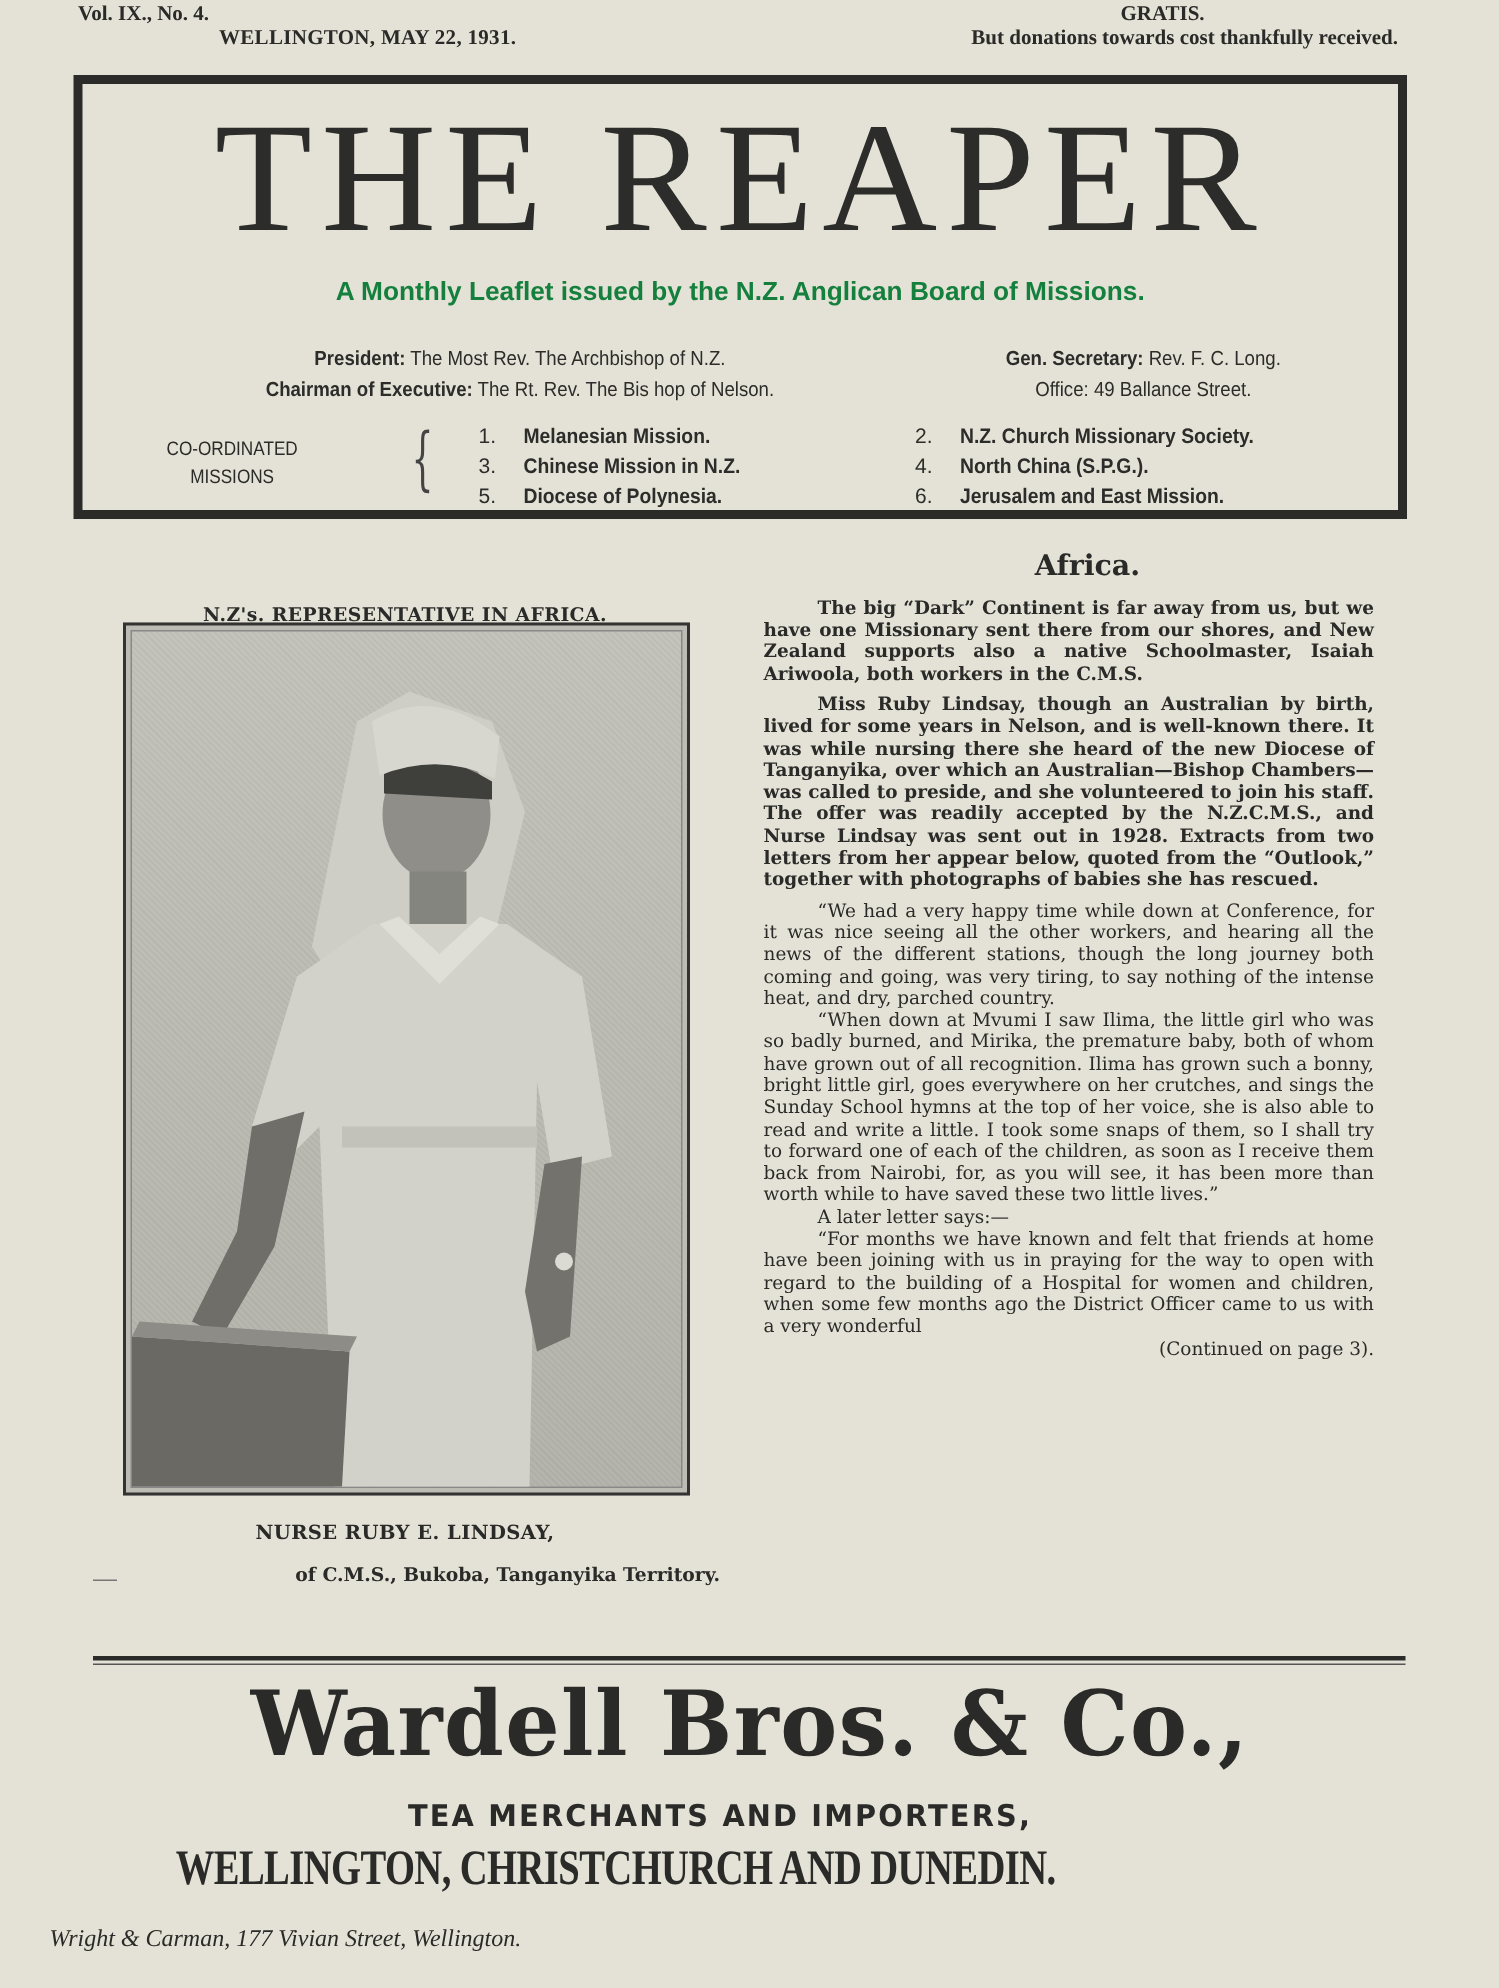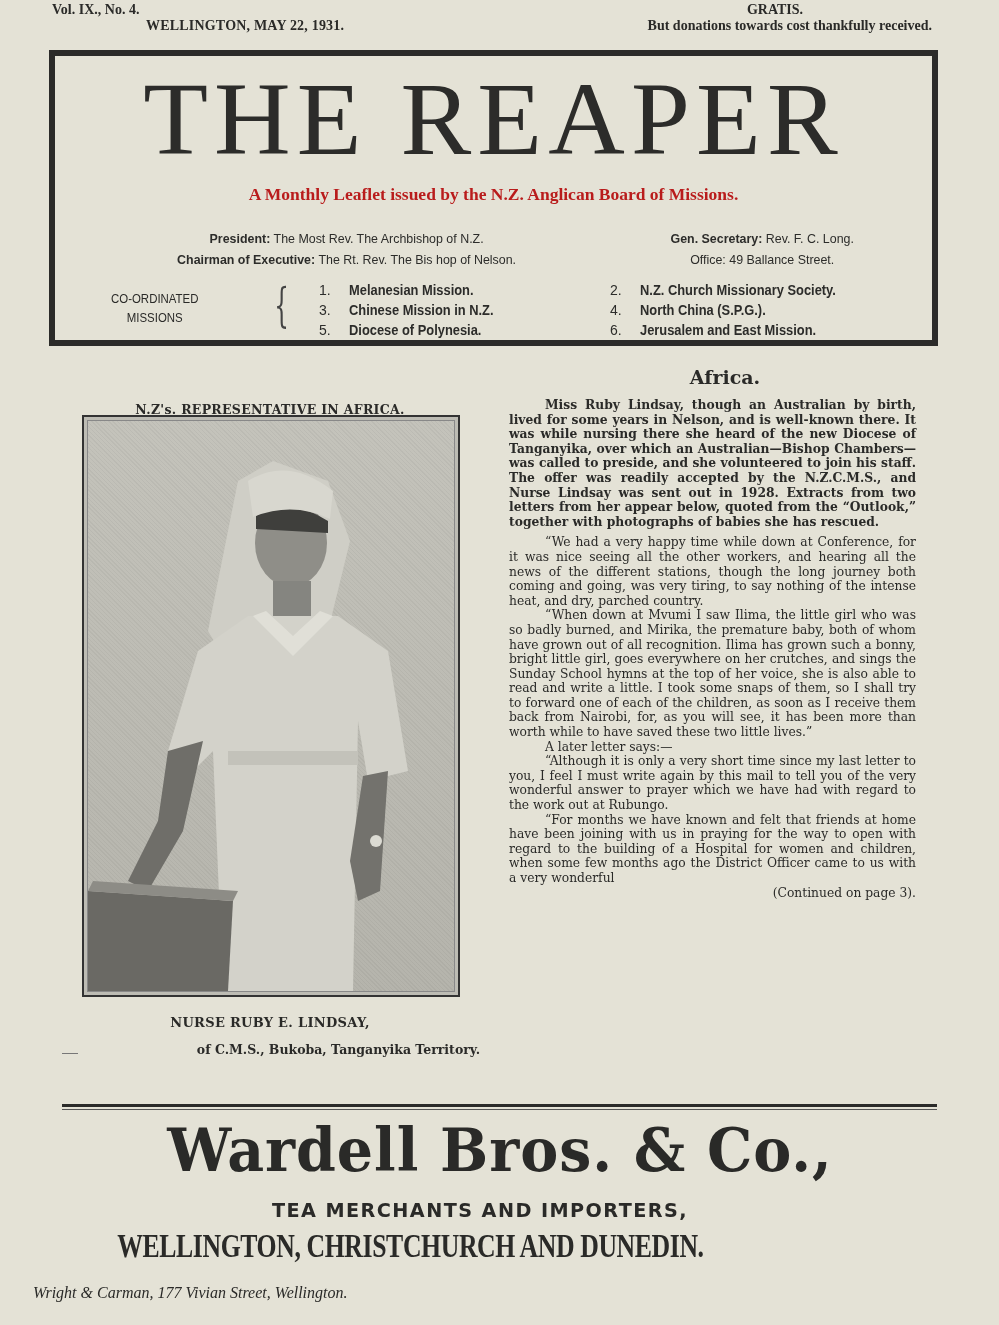--- a/index.html
+++ b/index.html
@@ -24,21 +24,21 @@
     border: 6px solid #2b2b29;
   }
   .title {
     position: absolute; left: 0; right: 0; top: 8px; text-align: center;
     font-family: "Liberation Serif", serif; font-size: 104px; line-height: 110px;
     letter-spacing: 6px; color: #2c2c2a; font-weight: normal;
     transform: scaleX(1.02);
   }
   .subtitle {
     position: absolute; left: 0; right: 0; top: 128px; text-align: center;
-    font-family: Liberation Serif, serif; font-weight: bold; font-size: 17.5px; color: #b91c1c;
+    font-family: Liberation Sans, sans-serif; font-weight: bold; font-size: 17.5px; color: #15803d;
   }
   .officers { position: absolute; top: 172px; font-family: "Liberation Sans", sans-serif; font-size: 13.5px; color: #2c2c2a; line-height: 21px; transform: scaleX(0.92); transform-origin: left top; }
   .officers .lbl { font-weight: bold; }
   .off-left { left: 34px; width: 560px; text-align: center; }
   .off-right { left: 583px; width: 270px; text-align: center; }
   .coord-label { position: absolute; left: 56px; top: 233px; font-family: "Liberation Sans", sans-serif; font-size: 13px; line-height: 19px; text-align: center; transform: scaleX(0.88); transform-origin: left top; }
   .brace { position: absolute; left: 212px; top: 226px; font-family: "DejaVu Serif", serif; font-size: 46px; line-height: 46px; color: #444; transform: scaleX(0.5); }
   .missions { position: absolute; top: 224px; font-family: "Liberation Sans", sans-serif; font-size: 14px; line-height: 20px; color: #2c2c2a; }
   .missions .row { display: flex; }
   .missions .num { width: 30px; }
@@ -173,25 +173,25 @@
       <path d="M0 470 L145 480 L150 470 L5 460 Z" fill="#8d8c86"></path>
     </svg>
   </div>
 </div>
 <div class="abs dash-mark"></div>
 <div class="abs caption-name">NURSE RUBY E. LINDSAY,</div>
 <div class="abs caption-org">of C.M.S., Bukoba, Tanganyika Territory.</div>
 
 <div class="abs article-title">Africa.</div>
 <div class="abs article">
+  <p class="bold">The big “Dark” Continent is far away from us, but we have one Missionary sent there from our shores, and New Zealand supports also a native Schoolmaster, Isaiah Ariwoola, both workers in the C.M.S.</p>
   <p class="bold">Miss Ruby Lindsay, though an Australian by birth, lived for some years in Nelson, and is well-known there. It was while nursing there she heard of the new Diocese of Tanganyika, over which an Australian—Bishop Chambers—was called to preside, and she volunteered to join his staff. The offer was readily accepted by the N.Z.C.M.S., and Nurse Lindsay was sent out in 1928. Extracts from two letters from her appear below, quoted from the “Outlook,” together with photographs of babies she has rescued.</p>
   <p>“We had a very happy time while down at Conference, for it was nice seeing all the other workers, and hearing all the news of the different stations, though the long journey both coming and going, was very tiring, to say nothing of the intense heat, and dry, parched country.</p>
   <p>“When down at Mvumi I saw Ilima, the little girl who was so badly burned, and Mirika, the premature baby, both of whom have grown out of all recognition. Ilima has grown such a bonny, bright little girl, goes everywhere on her crutches, and sings the Sunday School hymns at the top of her voice, she is also able to read and write a little. I took some snaps of them, so I shall try to forward one of each of the children, as soon as I receive them back from Nairobi, for, as you will see, it has been more than worth while to have saved these two little lives.”</p>
   <p>A later letter says:—</p>
-  <p>“Although it is only a very short time since my last letter to you, I feel I must write again by this mail to tell you of the very wonderful answer to prayer which we have had with regard to the work out at Rubungo.</p>
   <p>“For months we have known and felt that friends at home have been joining with us in praying for the way to open with regard to the building of a Hospital for women and children, when some few months ago the District Officer came to us with a very wonderful</p>
   <p class="right">(Continued on page 3).</p>
 </div>
 
 <div class="abs rule1"></div>
 <div class="abs rule2"></div>
 <div class="abs ad-name">Wardell Bros. &amp; Co.,</div>
 <div class="abs ad-tag">TEA MERCHANTS AND IMPORTERS,</div>
 <div class="abs ad-cities">WELLINGTON, CHRISTCHURCH  AND  DUNEDIN.</div>
 

